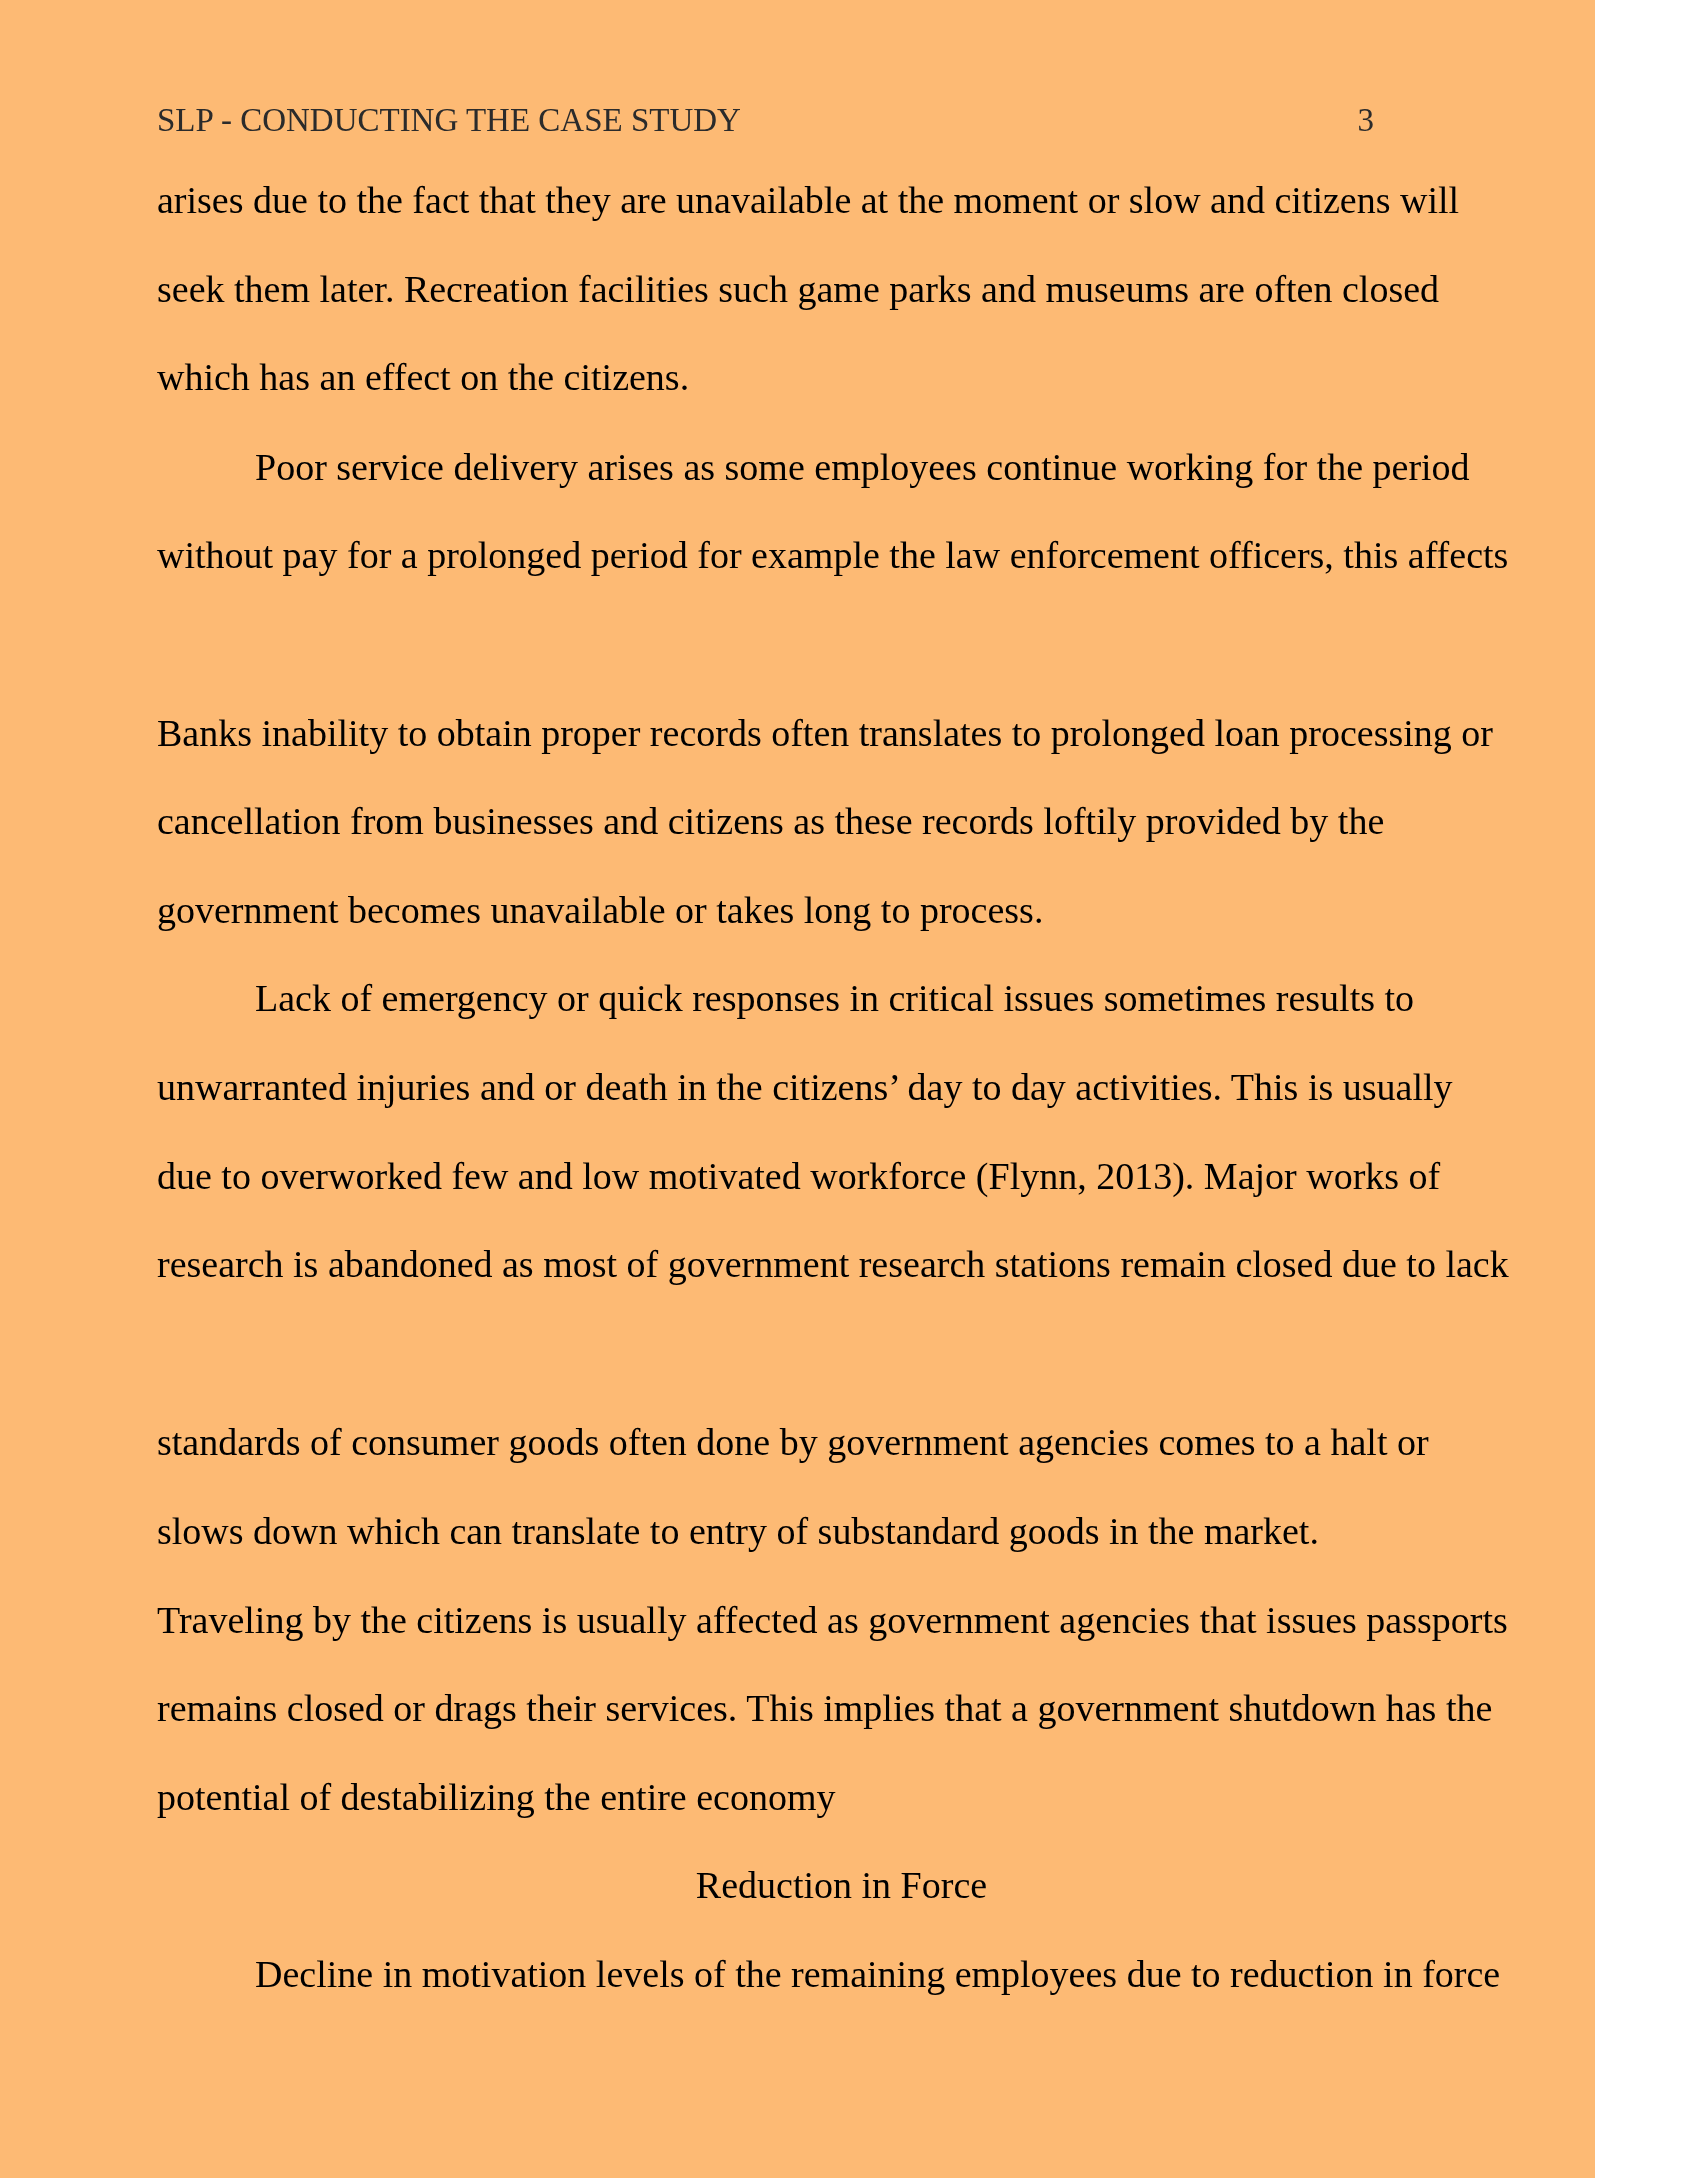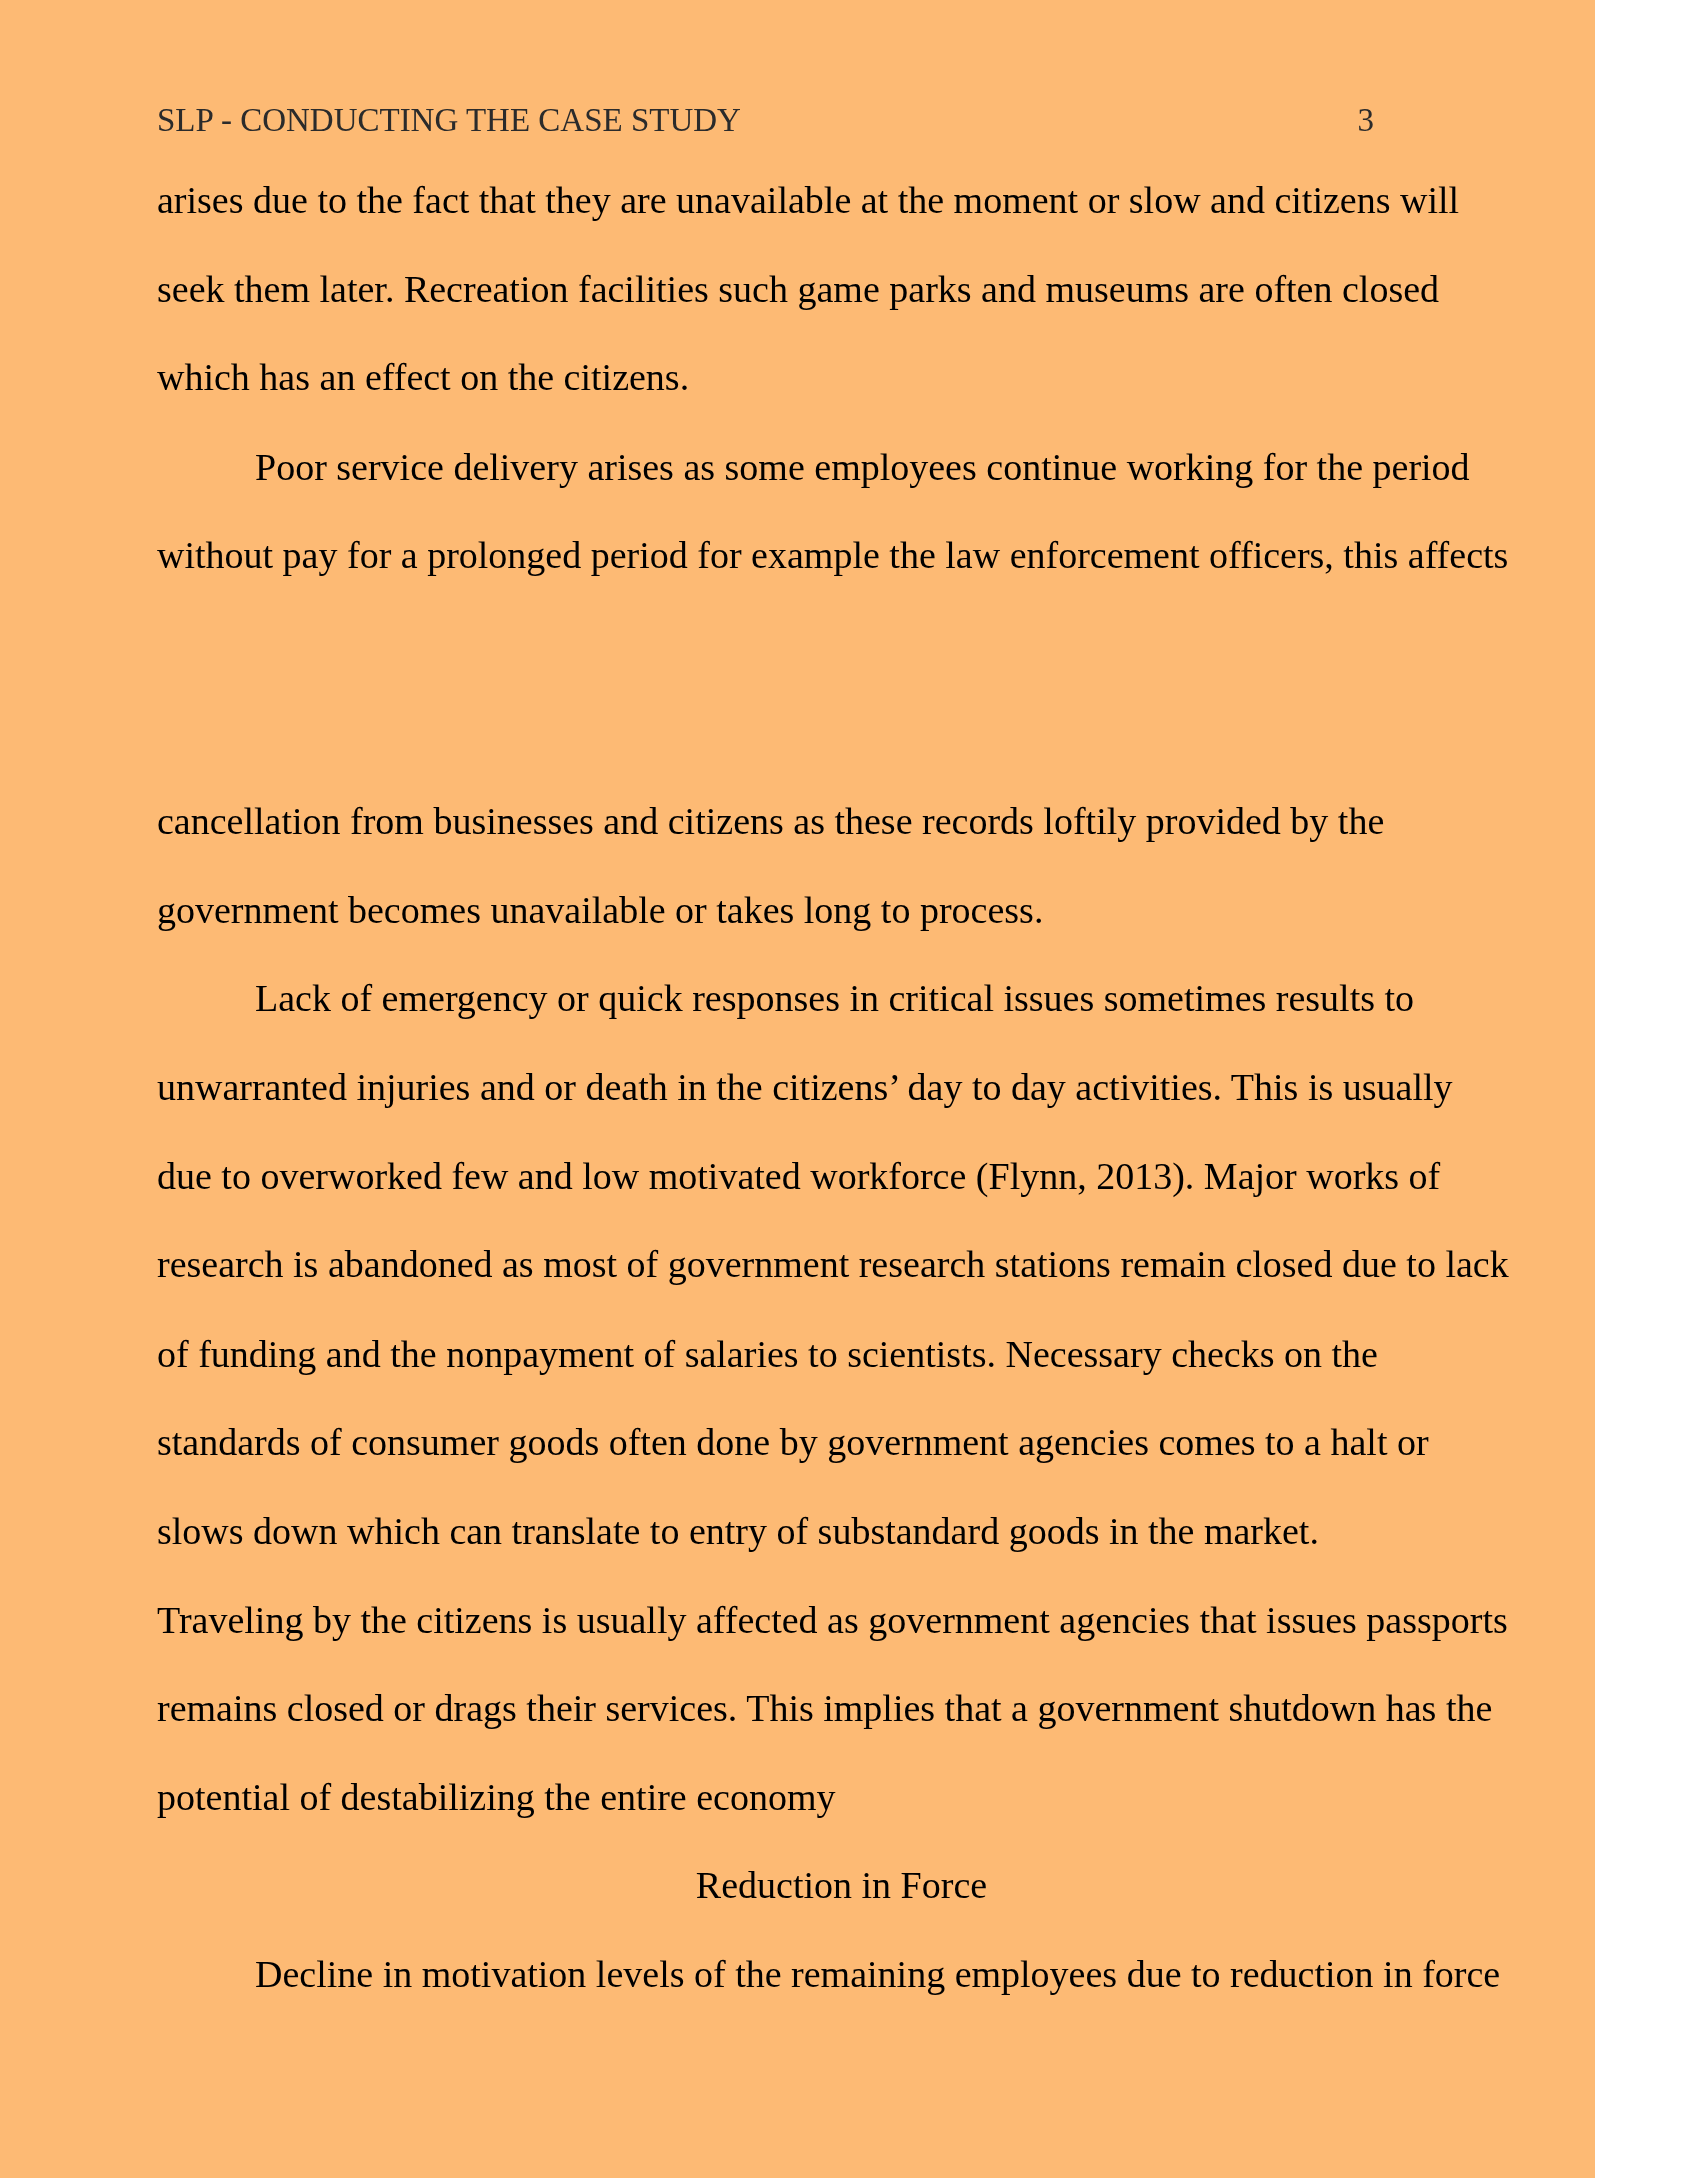--- a/index.html
+++ b/index.html
@@ -67,27 +67,27 @@
 <div class="page">
 
   <div class="running-head">SLP - CONDUCTING THE CASE STUDY</div>
   <div class="page-number">3</div>
 
   <div class="line" style="top:178px">arises due to the fact that they are unavailable at the moment or slow and citizens will</div>
   <div class="line" style="top:267px">seek them later. Recreation facilities such game parks and museums are often closed</div>
   <div class="line" style="top:355px">which has an effect on the citizens.</div>
   <div class="line indent" style="top:445px">Poor service delivery arises as some employees continue working for the period</div>
   <div class="line" style="top:533px">without pay for a prolonged period for example the law enforcement officers, this affects</div>
+  <div class="line" style="top:711px">Banks inability to obtain proper records often translates to prolonged loan processing or</div>
   <div class="line" style="top:799px">cancellation from businesses and citizens as these records loftily provided by the</div>
   <div class="line" style="top:888px">government becomes unavailable or takes long to process.</div>
   <div class="line indent" style="top:976px">Lack of emergency or quick responses in critical issues sometimes results to</div>
   <div class="line" style="top:1065px">unwarranted injuries and or death in the citizens’ day to day activities. This is usually</div>
   <div class="line" style="top:1154px">due to overworked few and low motivated workforce (Flynn, 2013). Major works of</div>
   <div class="line" style="top:1242px">research is abandoned as most of government research stations remain closed due to lack</div>
-  <div class="line" style="top:1332px">of funding and the nonpayment of salaries to scientists. Necessary checks on the</div>
   <div class="line" style="top:1420px">standards of consumer goods often done by government agencies comes to a halt or</div>
   <div class="line" style="top:1509px">slows down which can translate to entry of substandard goods in the market.</div>
   <div class="line" style="top:1598px">Traveling by the citizens is usually affected as government agencies that issues passports</div>
   <div class="line" style="top:1686px">remains closed or drags their services. This implies that a government shutdown has the</div>
   <div class="line" style="top:1775px">potential of destabilizing the entire economy</div>
 
   <div class="heading" style="top:1863px">Reduction in Force</div>
 
   <div class="line indent" style="top:1952px">Decline in motivation levels of the remaining employees due to reduction in force</div>
 

